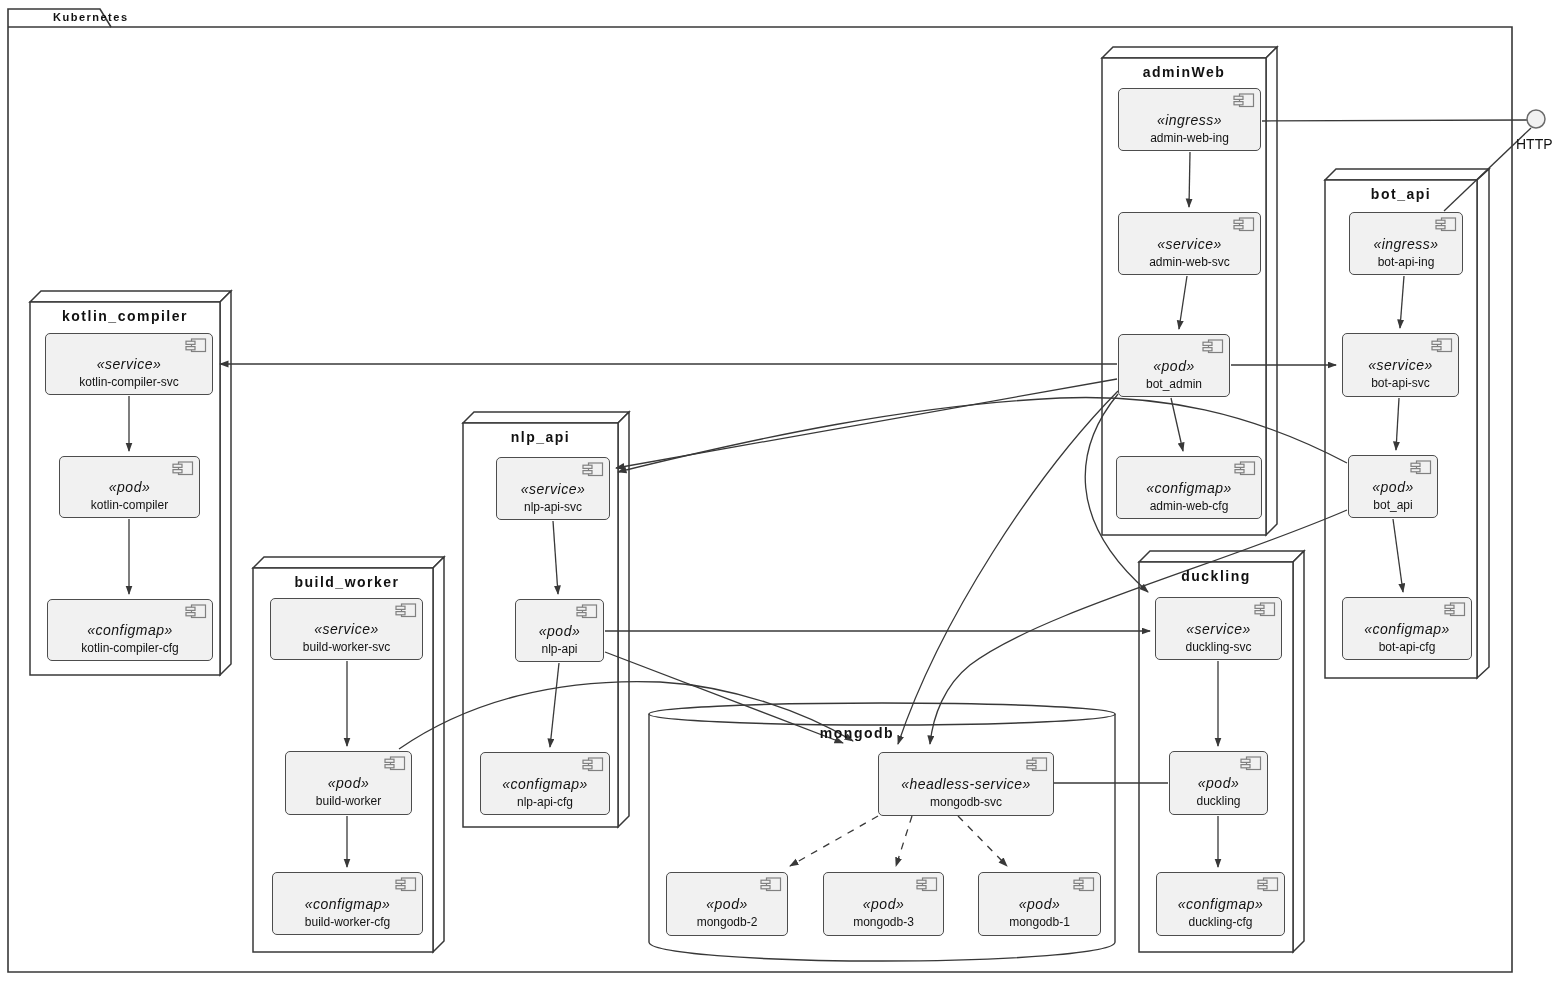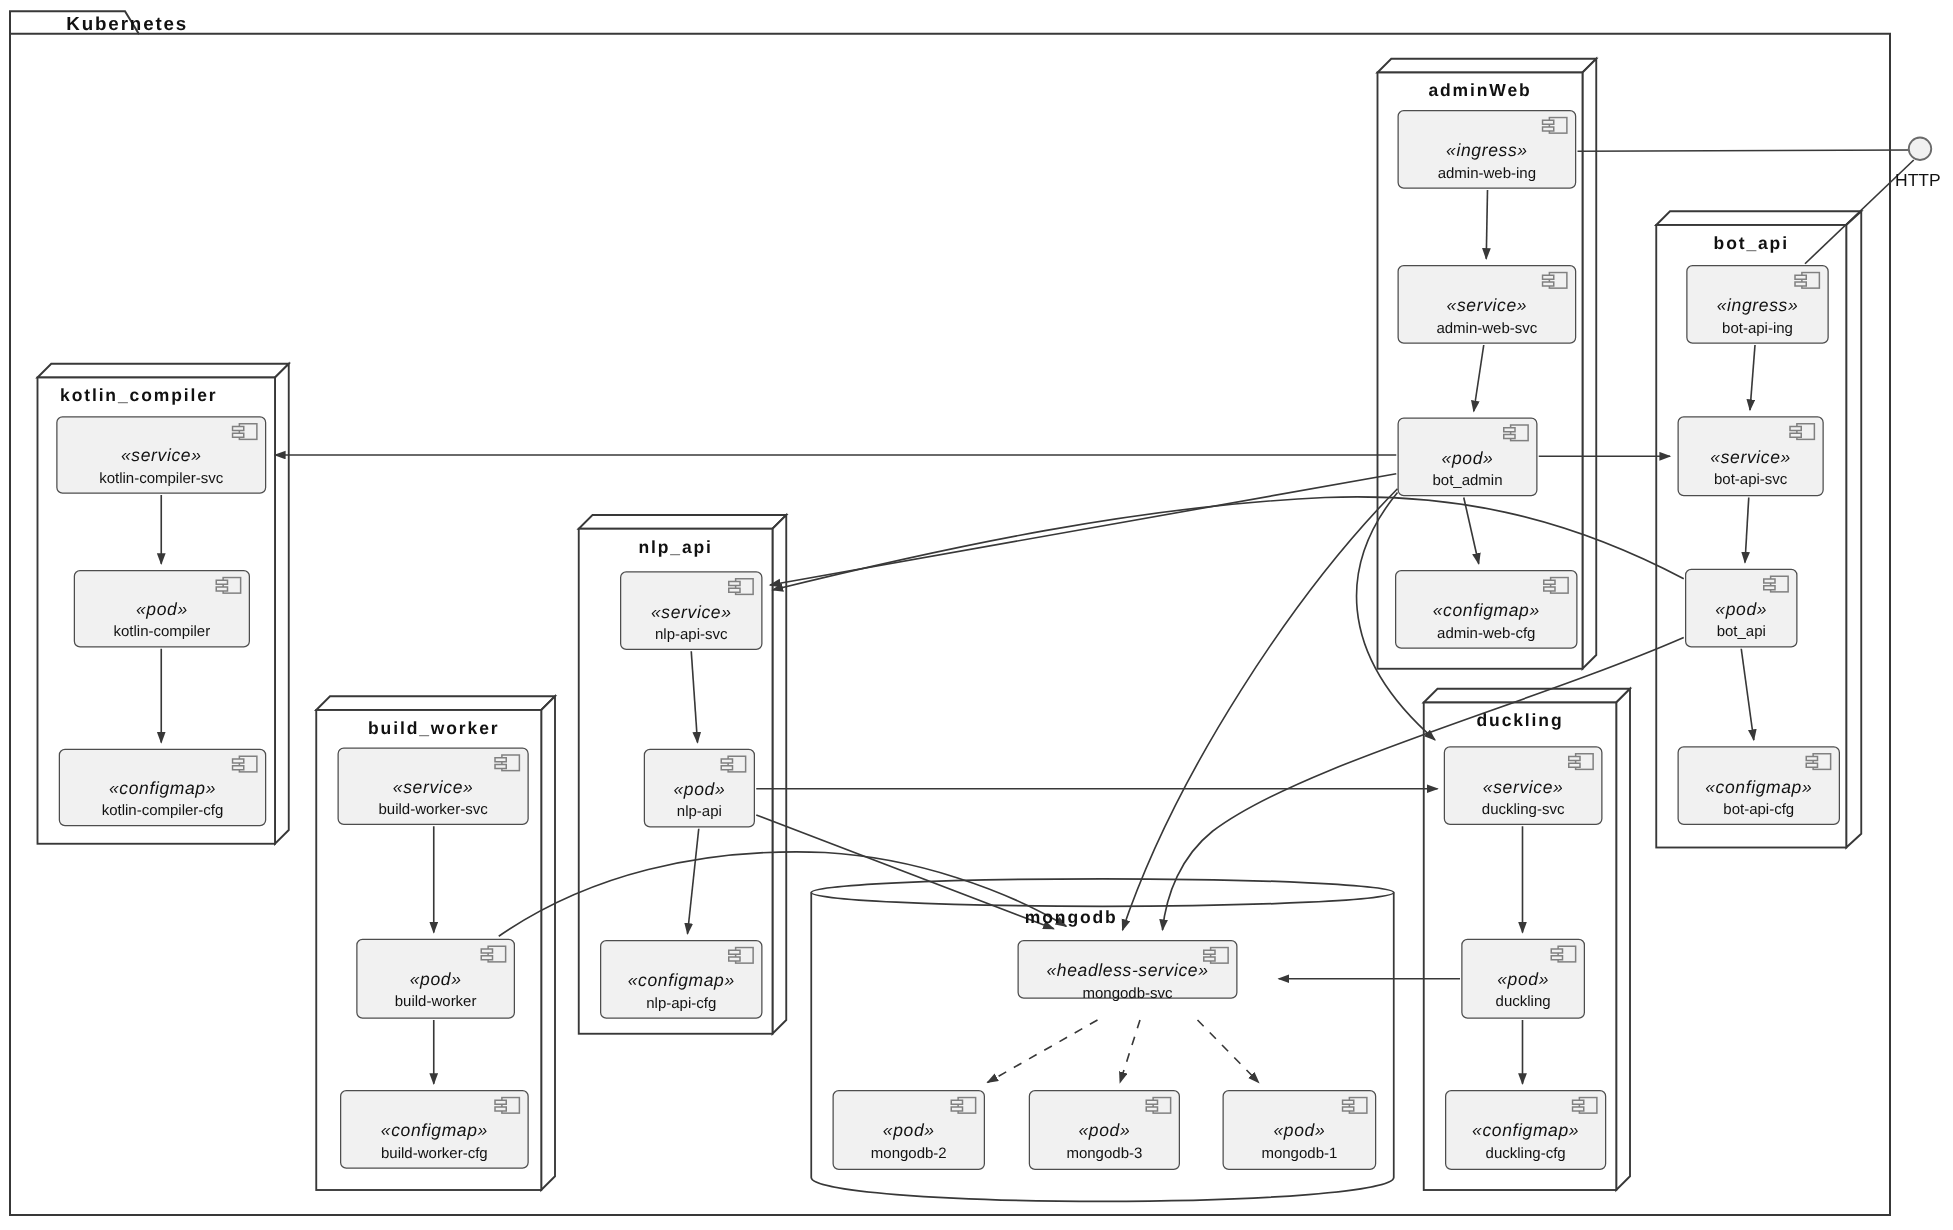--- a/index.html
+++ b/index.html
@@ -5,21 +5,21 @@
   html,body{margin:0;padding:0;background:#ffffff;}
   body{font-family:"Liberation Sans","DejaVu Sans",sans-serif;}
   #canvas{position:relative;width:1562px;height:984px;background:#ffffff;overflow:hidden;}
   #wires{position:absolute;left:0;top:0;z-index:1;}
   .ntitle{
     position:absolute;z-index:3;text-align:center;
     font-weight:bold;font-size:14px;letter-spacing:1.5px;color:#111;
   }
   .frame-title{
     position:absolute;z-index:4;left:14px;top:11px;
-    font-weight:bold;font-size:15px;letter-spacing:1.5px;color:#111;padding-left:39px;
+    font-weight:bold;font-size:11px;letter-spacing:1.5px;color:#111;padding-left:39px;
   }
   .comp{
     position:absolute;z-index:3;box-sizing:border-box;
     background:#f1f1f1;border:1px solid #4d4d4d;border-radius:5px;
     display:flex;flex-direction:column;align-items:center;justify-content:center;
     color:#121212;line-height:1.35;
   }
   .comp .stereo{font-style:italic;font-size:14px;letter-spacing:.5px;margin-top:18px;}
   .comp .cname{font-size:12px;}
   .cicon{position:absolute;top:4px;right:5px;}
@@ -129,21 +129,21 @@
     </g>
 
     <circle cx="1536" cy="119" r="9" fill="#f1f1f1" stroke="#6b6b6b" stroke-width="1.5"></circle>
   </svg>
 
   <div class="frame-title">Kubernetes</div>
   <div class="iface-label" style="left:1516px;top:136px">HTTP</div>
 
   <div class="ntitle" style="left:1102px;top:64px;width:164px">adminWeb</div>
   <div class="ntitle" style="left:1325px;top:186px;width:152px">bot_api</div>
-  <div class="ntitle" style="left:16px;top:308px;width:190px">kotlin_compiler</div>
+  <div class="ntitle" style="left:30px;top:308px;width:190px">kotlin_compiler</div>
   <div class="ntitle" style="left:463px;top:429px;width:155px">nlp_api</div>
   <div class="ntitle" style="left:253px;top:574px;width:188px">build_worker</div>
   <div class="ntitle" style="left:1139px;top:568px;width:154px">duckling</div>
   <div class="ntitle" style="left:649px;top:725px;width:416px">mongodb</div>
 
   <div class="comp" style="left:1118px;top:88px;width:143px;height:63px">
     <svg class="cicon" width="22" height="15" viewBox="0 0 22 15">
         <rect x="6.5" y="1" width="14" height="12.5"></rect>
         <rect x="1" y="3.2" width="9" height="3.2"></rect>
         <rect x="1" y="8.6" width="9" height="3.2"></rect>
@@ -321,21 +321,21 @@
   <div class="comp" style="left:1156px;top:872px;width:129px;height:64px">
     <svg class="cicon" width="22" height="15" viewBox="0 0 22 15">
         <rect x="6.5" y="1" width="14" height="12.5"></rect>
         <rect x="1" y="3.2" width="9" height="3.2"></rect>
         <rect x="1" y="8.6" width="9" height="3.2"></rect>
       </svg>
     <div class="stereo">«configmap»</div>
     <div class="cname">duckling-cfg</div>
   </div>
 
-  <div class="comp" style="left:814px;top:752px;width:176px;height:47px">
+  <div class="comp" style="left:878px;top:752px;width:176px;height:64px">
     <svg class="cicon" width="22" height="15" viewBox="0 0 22 15">
         <rect x="6.5" y="1" width="14" height="12.5"></rect>
         <rect x="1" y="3.2" width="9" height="3.2"></rect>
         <rect x="1" y="8.6" width="9" height="3.2"></rect>
       </svg>
     <div class="stereo">«headless-service»</div>
     <div class="cname">mongodb-svc</div>
   </div>
   <div class="comp" style="left:666px;top:872px;width:122px;height:64px">
     <svg class="cicon" width="22" height="15" viewBox="0 0 22 15">

